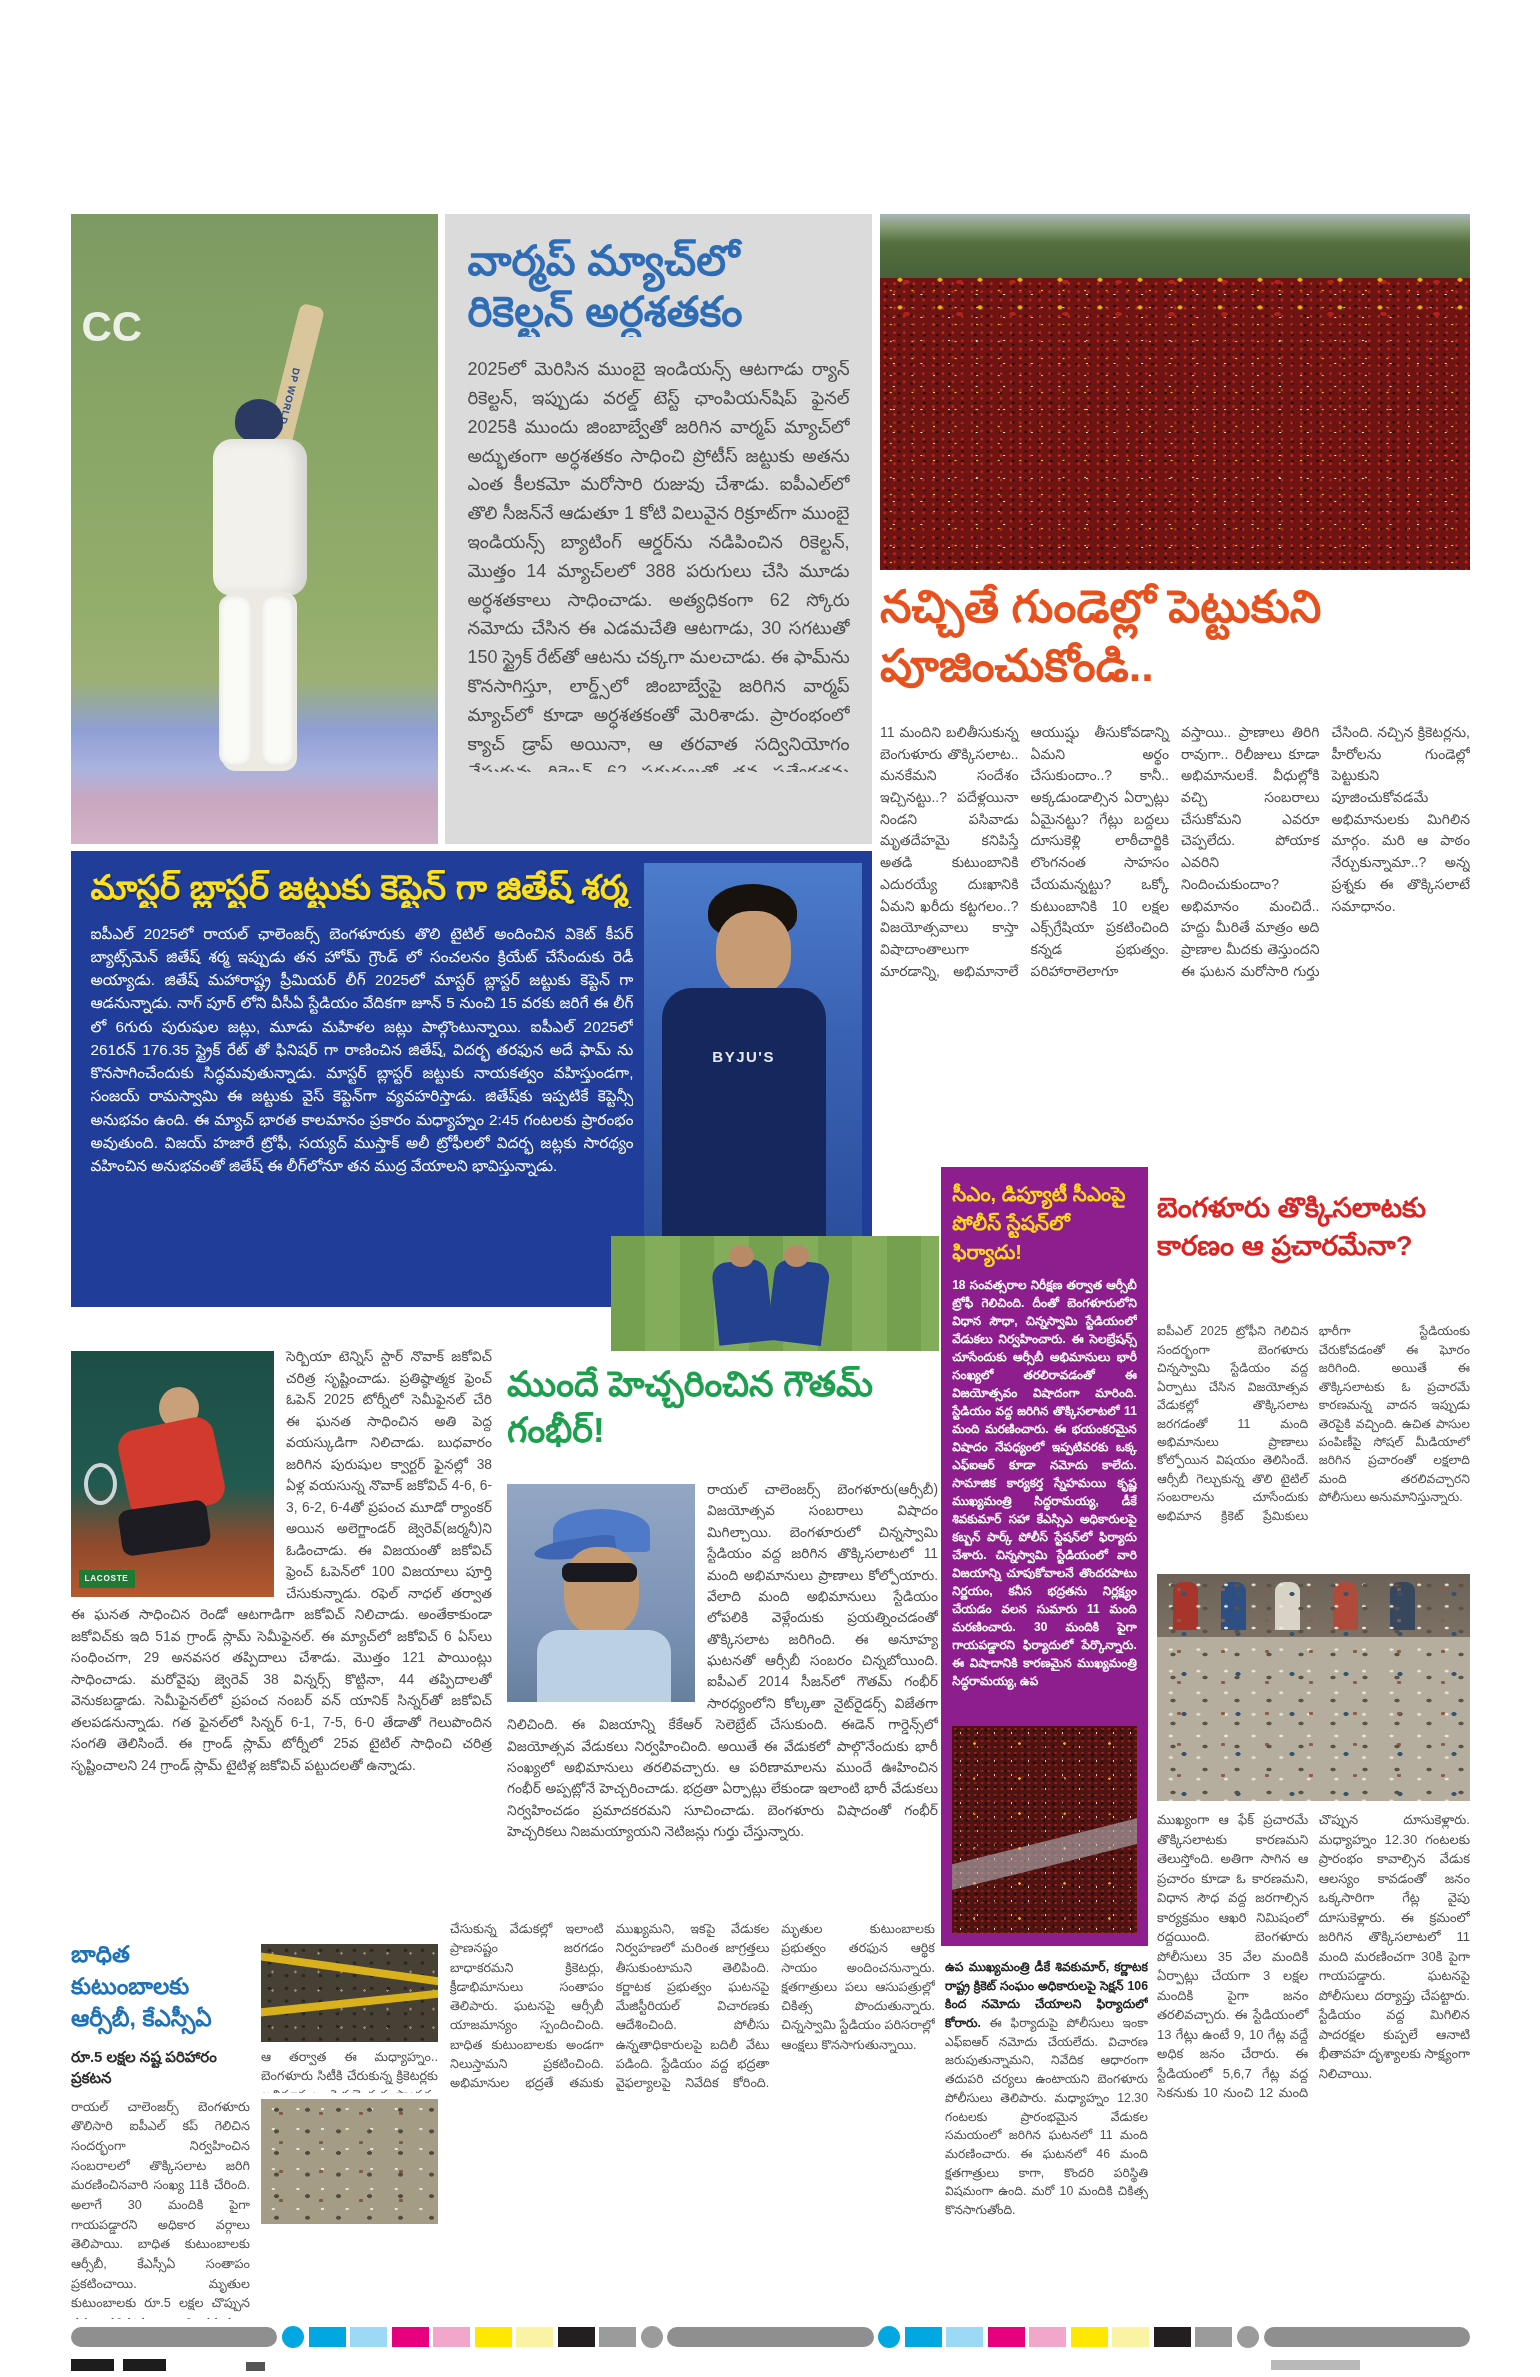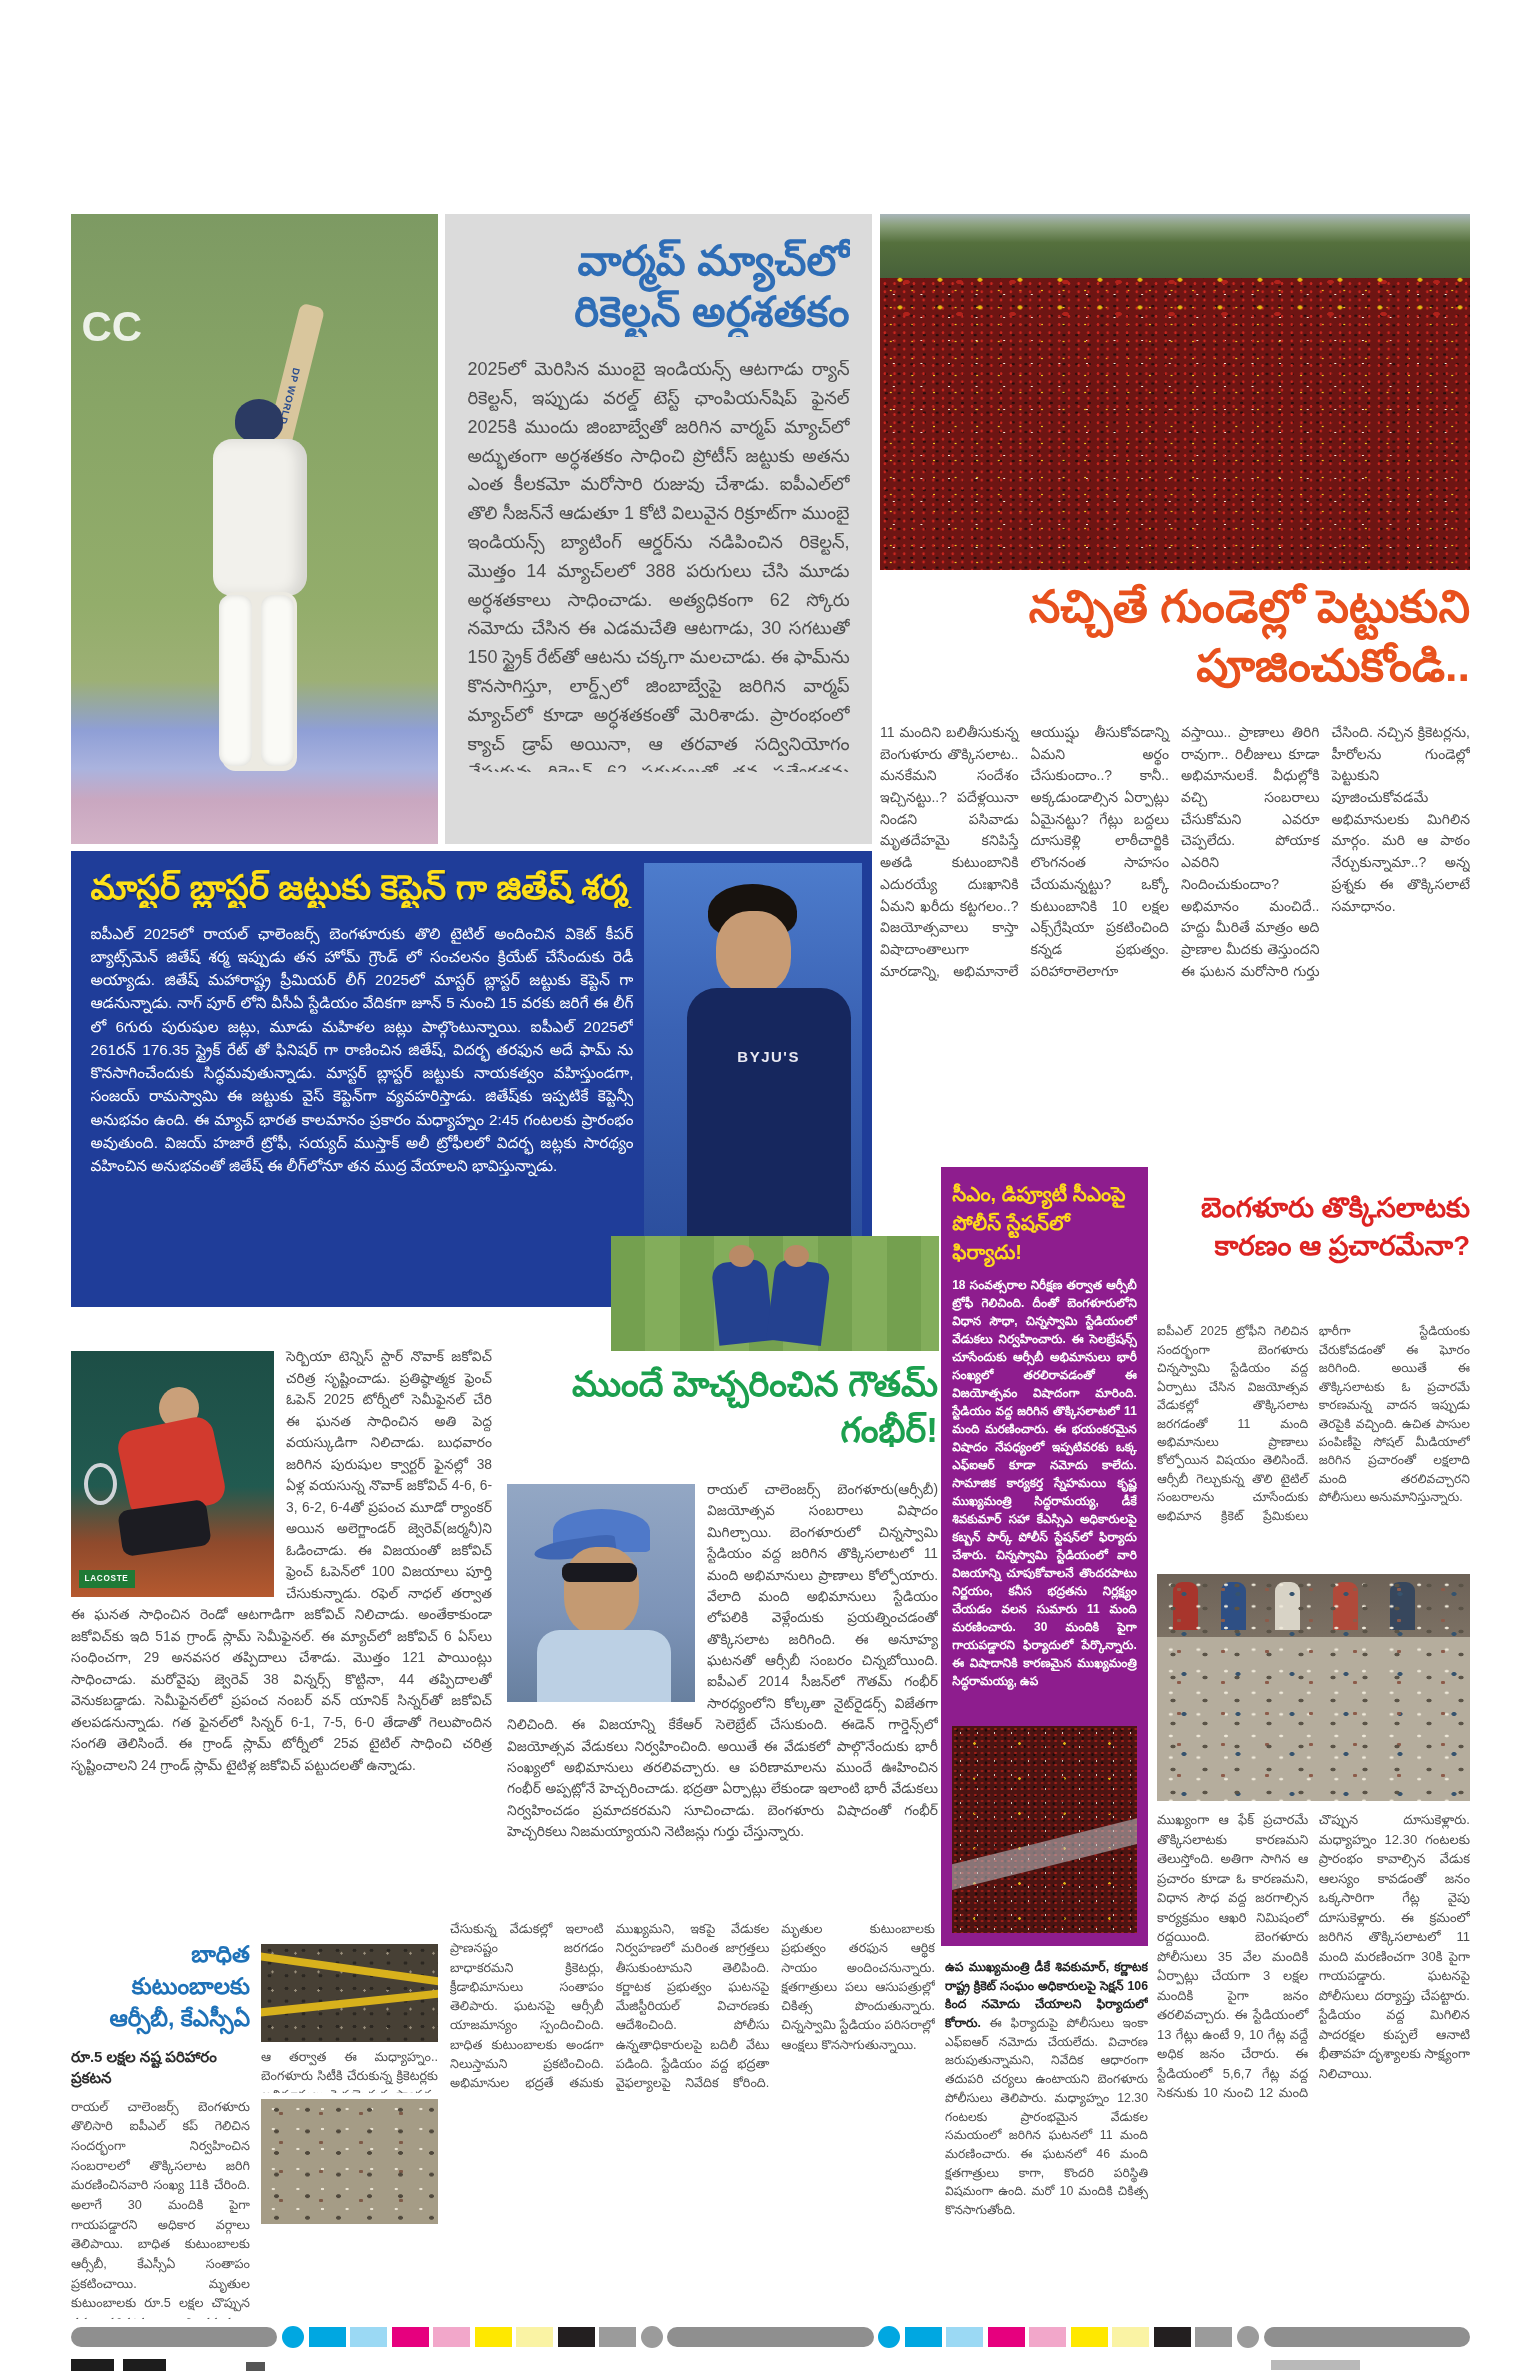--- a/index.html
+++ b/index.html
@@ -17,21 +17,21 @@
                 text-shadow:2.2px 2.2px 3px rgba(0,0,0,.35);}
   .date-block{position:absolute;right:157px;top:19.4px;width:224px;text-align:right;color:#f7eed3;}
   .date-city{font-size:19.4px;font-weight:700;}
   .date-line{font-size:17px;margin-top:3px;}
   .head-divider{position:absolute;right:127px;top:9px;width:3.7px;height:73px;background:#f3d23a;}
   .page-number{position:absolute;right:21px;top:-1.5px;width:97px;text-align:center;color:#ffffff;
                font-size:83px;font-weight:800;text-shadow:2.2px 2.2px 3px rgba(0,0,0,.35);}
 
   
   .body-text{color:#4d4d4d;text-align:justify;overflow:hidden;}
-  .headline{font-weight:800;text-align:right;overflow:hidden;}
+  .headline{font-weight:800;text-align:left;overflow:hidden;}
 
   
   #photo-batsman{left:71px;top:214px;width:367px;height:630px;overflow:hidden;
     background:linear-gradient(180deg,#7d9a63 0%,#88a566 30%,#93ad6b 62%,#9db075 74%,#8f9fd6 82%,#aab3de 88%,#c9a7c0 93%,#d4b4c8 100%);}
   .icc-text{position:absolute;left:10.4px;top:89px;color:#ffffff;font-size:42px;font-weight:800;opacity:.85;}
   .batter{position:absolute;left:112px;top:119px;width:164px;height:462px;}
   .bat{position:absolute;left:95px;top:-30px;width:25px;height:186px;background:#d9c69d;border-radius:7.5px;
        transform:rotate(14deg);display:flex;align-items:center;justify-content:center;}
   .bat-label{transform:rotate(90deg);font-size:9.7px;color:#274b8f;font-weight:700;white-space:nowrap;letter-spacing:0.7px;}
   .helmet{position:absolute;left:52px;top:66px;width:48px;height:43px;background:#2b3a63;border-radius:50% 50% 42% 42%;}
@@ -65,21 +65,21 @@
   
   #jitesh-box{left:71px;top:851px;width:801px;height:456px;background:#1f3d99;padding:16.4px 19.4px;}
   .jitesh-headline{color:#ffe11a;font-size:34px;font-weight:800;width:552px;line-height:1.2;overflow:hidden;
     text-shadow:1.5px 1.5px 0 rgba(0,0,0,.25);}
   .jitesh-body{margin-top:13.4px;width:543px;height:364px;color:#ffffff;font-size:15.3px;line-height:1.52;
     text-align:justify;overflow:hidden;}
   #photo-jitesh{position:absolute;right:10.4px;top:12px;width:218px;height:373px;overflow:hidden;
     background:linear-gradient(180deg,#4d7ccc 0%,#3a62b4 45%,#2c4f9e 100%);}
   .j-hair{position:absolute;left:64px;top:21px;width:89px;height:55px;background:#17120e;border-radius:50% 50% 40% 40%;}
   .j-face{position:absolute;left:72px;top:48px;width:75px;height:83px;background:#c79b74;border-radius:44%;}
-  .j-torso{position:absolute;left:43px;top:125px;width:164px;height:296px;background:#16275e;border-radius:30px 30px 0 0;}
+  .j-torso{position:absolute;left:18px;top:125px;width:164px;height:296px;background:#16275e;border-radius:30px 30px 0 0;}
   .j-jersey-label{position:absolute;left:0;top:60px;width:100%;text-align:center;color:#e8e8f2;font-size:15px;font-weight:700;letter-spacing:1.5px;}
 
   
   #photo-celeb{left:611px;top:1236px;width:328px;height:115px;overflow:hidden;
     background:repeating-linear-gradient(90deg,#74a04f 0 34px,#83ad5b 34px 69px);}
   .celeb-p{position:absolute;top:25px;width:55px;height:82px;background:#24418f;border-radius:15px 15px 0 0;}
   .celeb-p.a{left:104px;transform:rotate(-6deg);} .celeb-p.b{left:160px;transform:rotate(7deg);}
   .celeb-head{position:absolute;top:9px;width:25px;height:22.4px;background:#b98a66;border-radius:50%;}
   .celeb-head.a{left:118px;} .celeb-head.b{left:173px;}
 

